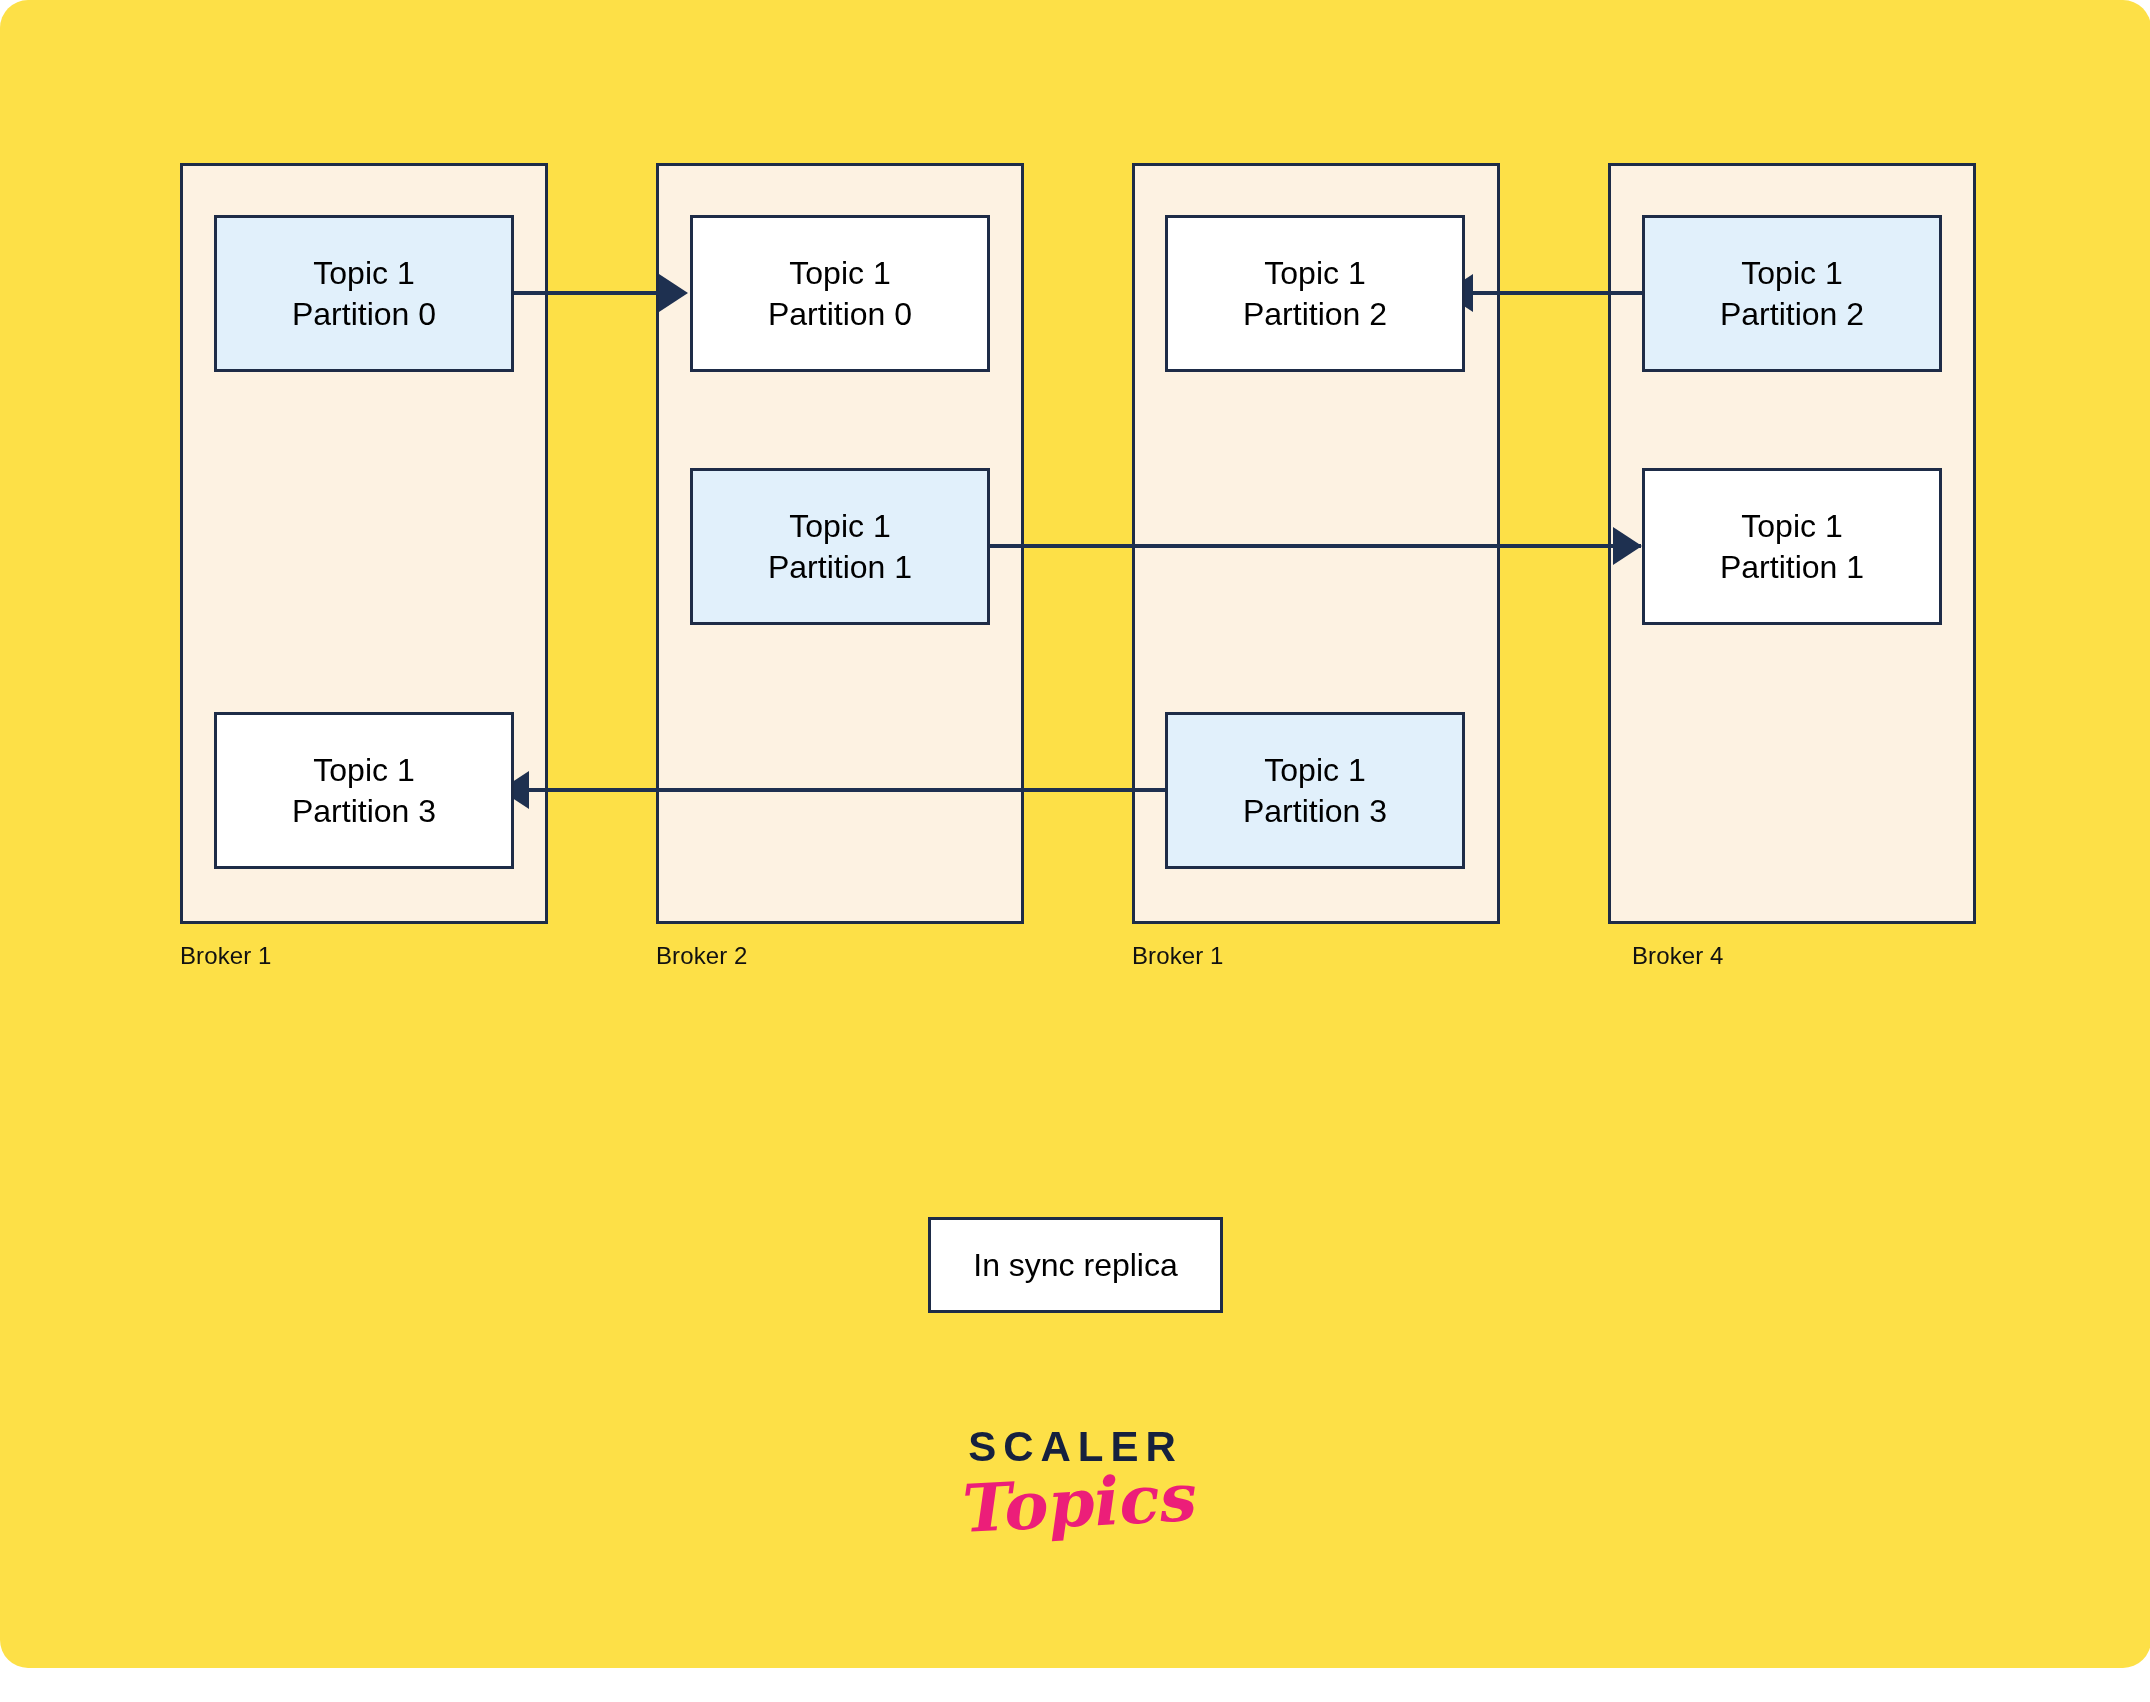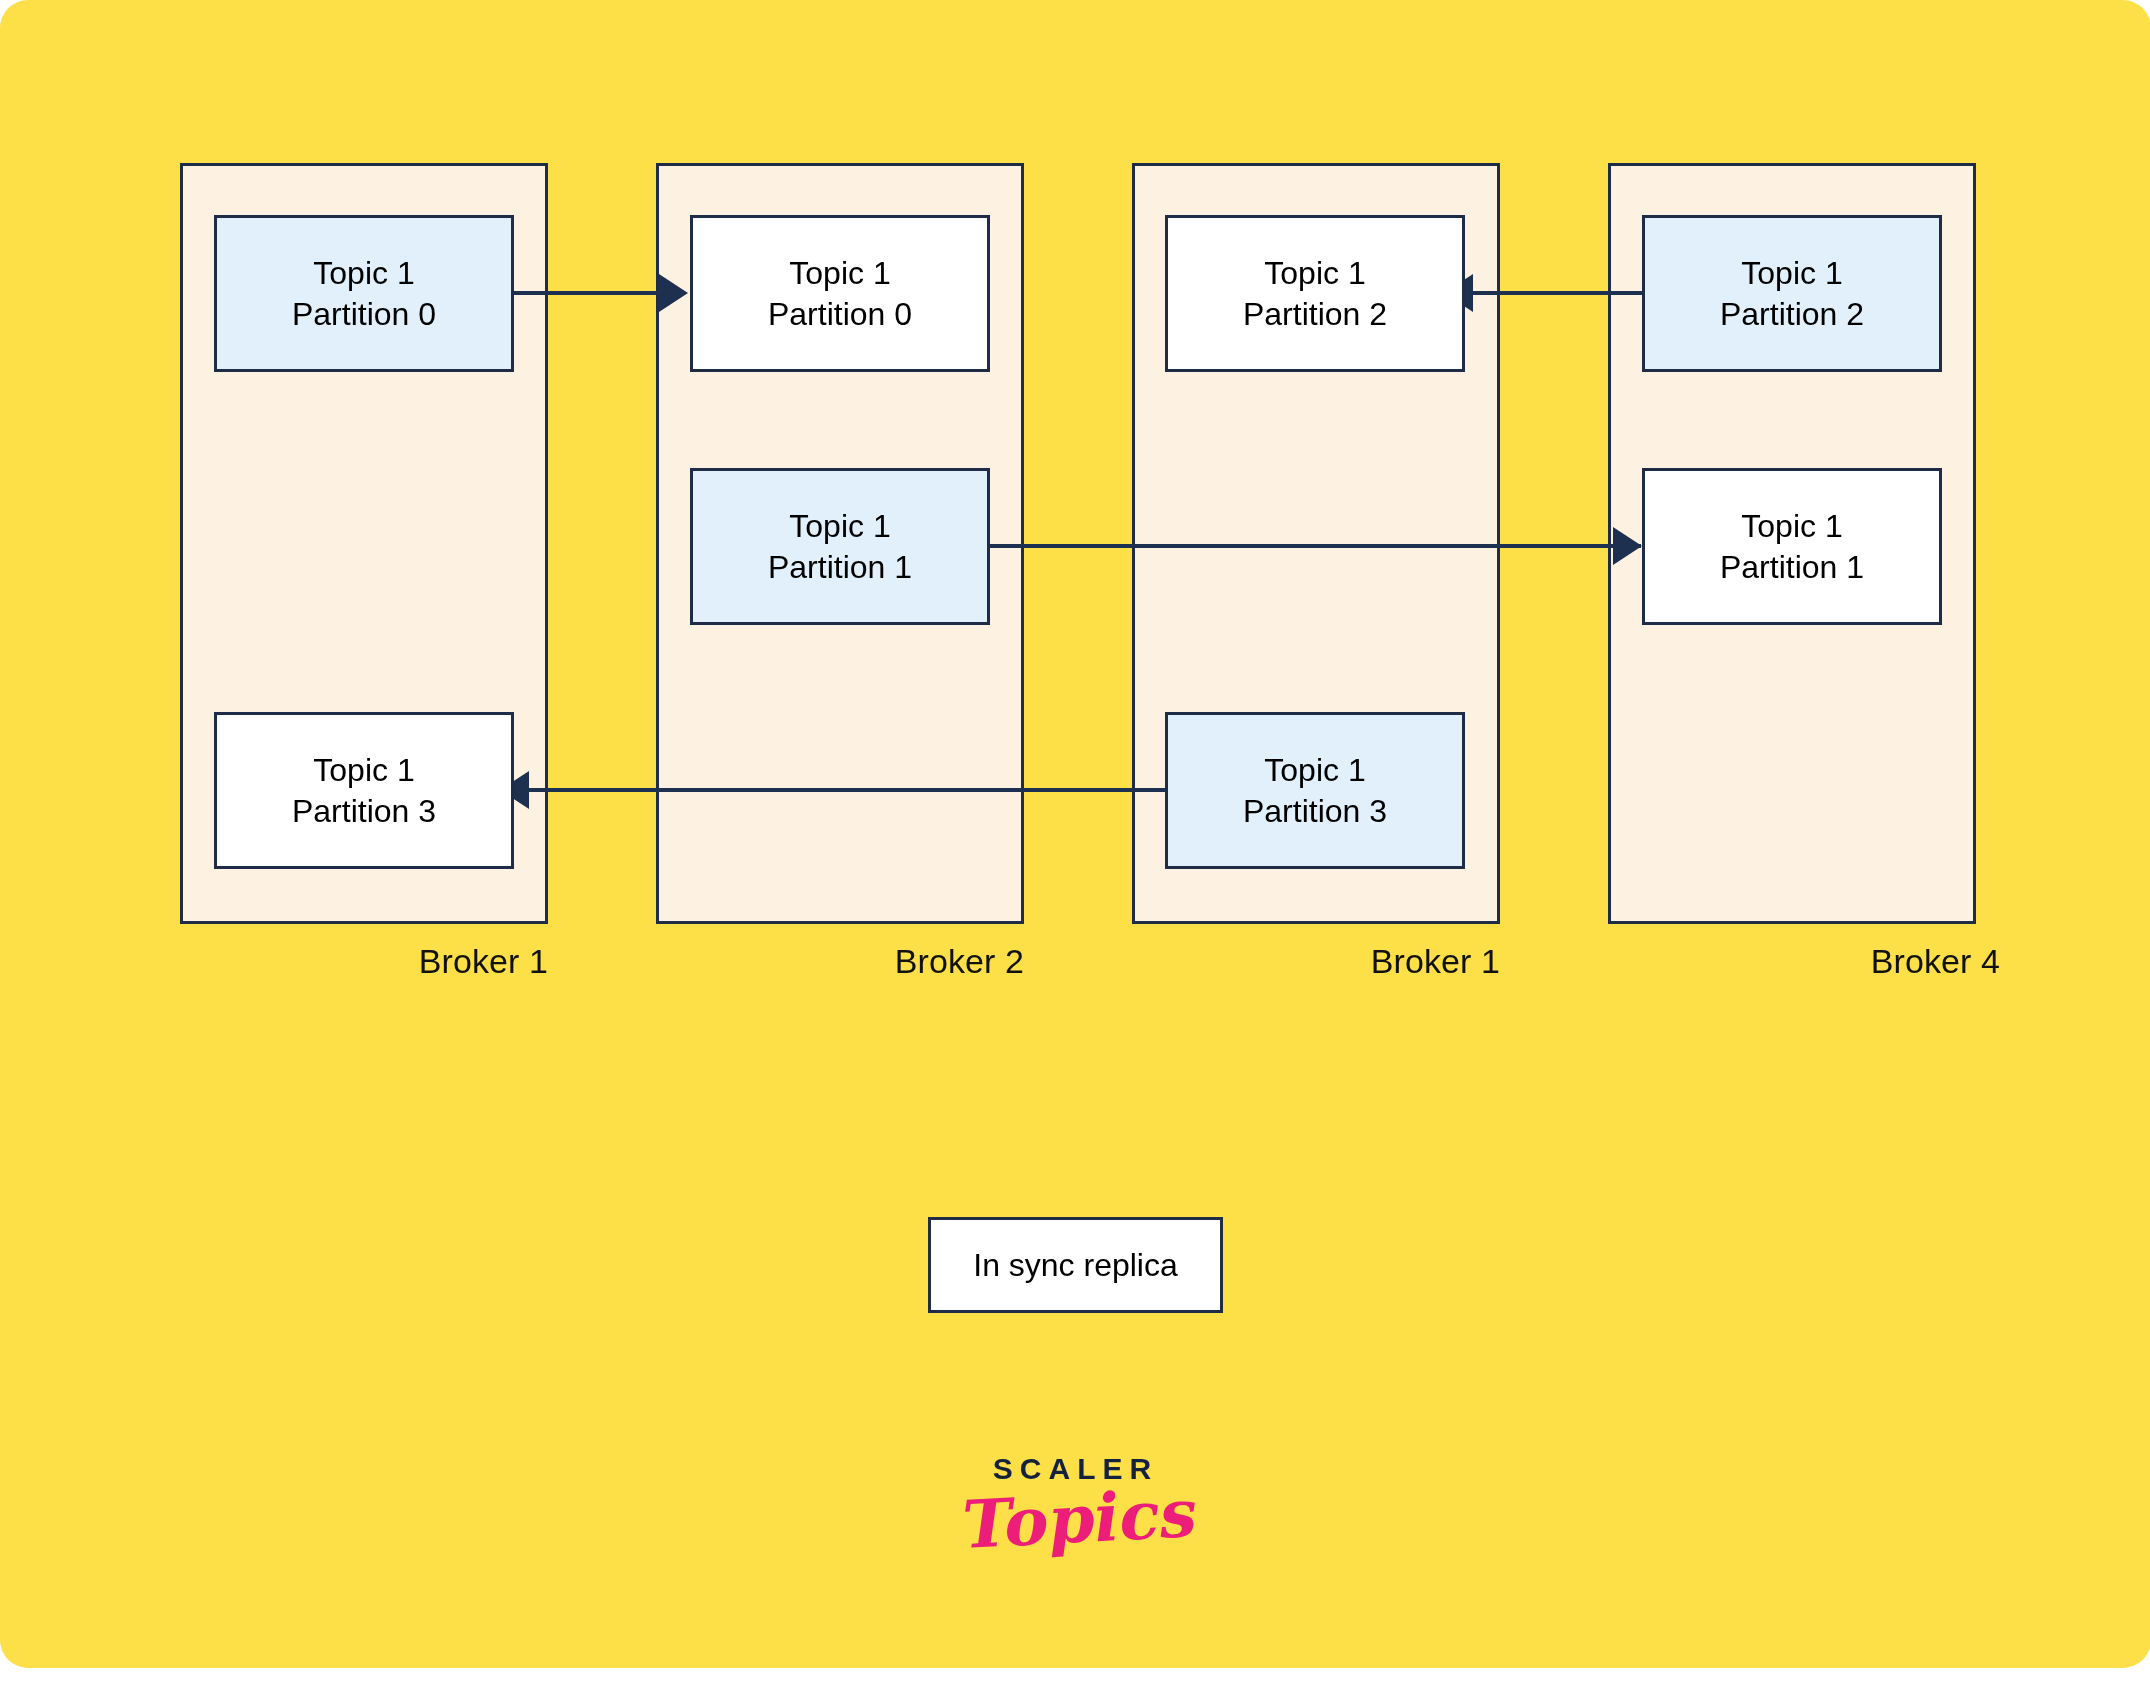--- a/index.html
+++ b/index.html
@@ -28,22 +28,22 @@
     width: 368px;
     height: 761px;
     box-sizing: border-box;
     background: #fdf2e2;
     border: 3.8px solid #1e2c47;
   }
   .broker-label {
     position: absolute;
     top: 942px;
     width: 368px;
-    text-align: right;
-    font-size: 34px;
+    text-align: left;
+    font-size: 24px;
     color: #111111;
     letter-spacing: 0.1px;
     white-space: nowrap;
   }
 
   
   .pbox {
     position: absolute;
     width: 300px;
     height: 157px;
@@ -117,28 +117,27 @@
 
   
   #logo {
     position: absolute;
     left: 0;
     top: 1426px;
     width: 2151px;
     text-align: center;
   }
   .logo-scaler {
-    font-size: 30px;
+    font-size: 42px;
     font-weight: bold;
     letter-spacing: 7px;
     color: #16213e;
     font-family: "Liberation Sans", sans-serif;
     display: block;
     line-height: 1;
-    margin-top: 28px;
   }
   .logo-topics {
     font-size: 66px;
     color: #ec1e79;
     font-family: "DejaVu Serif", serif;
     font-style: italic;
     font-weight: bold;
     display: block;
     line-height: 1.05;
     margin-top: 1.3px;

